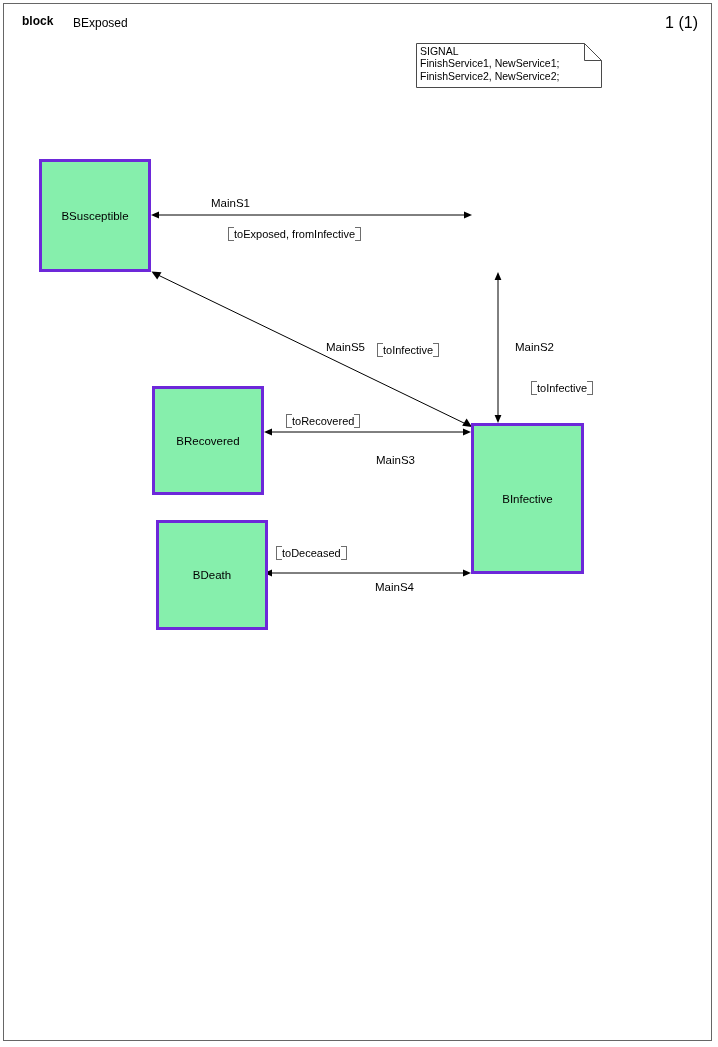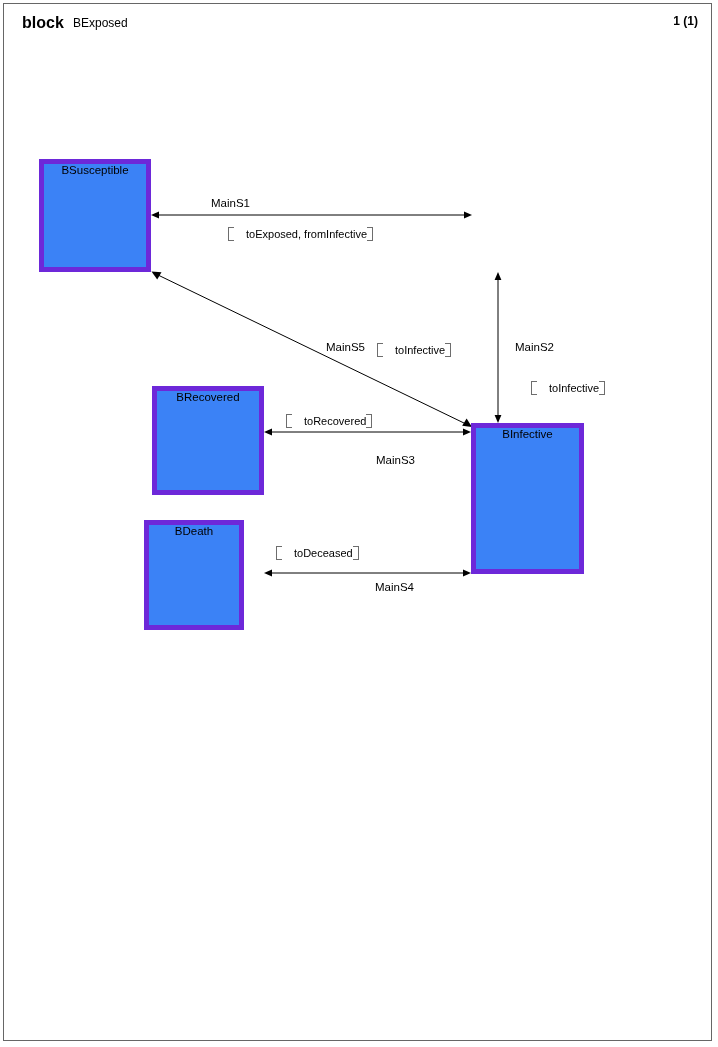--- a/index.html
+++ b/index.html
@@ -25,39 +25,38 @@
     width: 709px;
     height: 1038px;
     border: 1px solid #666666;
     box-sizing: border-box;
     pointer-events: none;
   }
   .hdr-kind {
     position: absolute;
     left: 22px;
     top: 14px;
-    font-size: 16px;
+    font-size: 12px;
     font-weight: bold;
     color: #000;
     letter-spacing: 0px;
   }
   .hdr-title {
     position: absolute;
     left: 73px;
     top: 16px;
     font-size: 12px;
     color: #000;
   }
   .hdr-page {
     position: absolute;
     right: 20px;
     top: 14px;
-    font-size: 12px;
-    color: #000;
-    font-weight: bold;
+    font-size: 16px;
+    color: #000;
   }
 
   
   #signal-note {
     position: absolute;
     left: 416px;
     top: 43px;
     width: 186px;
     height: 45px;
   }
@@ -73,24 +72,25 @@
     top: 2px;
     font-size: 10.5px;
     line-height: 12.4px;
     color: #000;
     white-space: pre;
   }
 
   
   .block-box {
     position: absolute;
-    border: 5px solid #6d28d9;
-    background: #3b82f6;
+    border: 3px solid #6d28d9;
+    background: #86efac;
     box-sizing: border-box;
     display: flex;
+    align-items: center;
     justify-content: center;
   }
   .block-box .block-label {
     font-size: 11.5px;
     color: #000;
     text-align: center;
   }
 
   
   .chan-name {
@@ -99,21 +99,21 @@
     color: #000;
     white-space: nowrap;
   }
 
   
   .siglist {
     position: absolute;
     font-size: 11px;
     color: #000;
     white-space: nowrap;
-    padding: 1px 5px 1px 17px;
+    padding: 1px 5px 1px 5px;
     background: #ffffff;
     border-left: 1px solid #6d6d6d;
     border-right: 1px solid #6d6d6d;
     box-sizing: border-box;
   }
   .siglist::before,
   .siglist::after {
     content: "";
     position: absolute;
     height: 1px;
@@ -144,20 +144,29 @@
 <body>
 
 <div id="page">
 
   <div id="page-frame"></div>
 
   <div class="hdr-kind">block</div>
   <div class="hdr-title">BExposed</div>
   <div class="hdr-page">1 (1)</div>
 
+  <div id="signal-note">
+    <svg class="note-body" viewBox="0 0 186 45" preserveAspectRatio="none">
+      <path d="M0.5,0.5 L168.5,0.5 L185.5,17.5 L185.5,44.5 L0.5,44.5 Z" fill="#ffffff" stroke="#4a4a4a" stroke-width="1"></path>
+      <path d="M168.5,0.5 L168.5,17.5 L185.5,17.5" fill="none" stroke="#4a4a4a" stroke-width="1"></path>
+    </svg>
+    <div class="note-text">SIGNAL
+FinishService1, NewService1;
+FinishService2, NewService2;</div>
+  </div>
 
   <svg class="lines" viewBox="0 0 718 1047">
     <defs>
       <marker id="ah" markerWidth="9" markerHeight="9" refX="8.4" refY="3.2" orient="auto" markerUnits="strokeWidth">
         <path d="M0,0 L8.4,3.2 L0,6.4 z" fill="#000000"></path>
       </marker>
     </defs>
 
     <g>
       <line x1="158" y1="215" x2="466" y2="215" stroke="#000" stroke-width="1" marker-start="url(#ahstart)"></line>
@@ -196,21 +205,21 @@
 
 
   <div class="block-box" style="left:152px; top:386px;  width:112px; height:109px;">
     <span class="block-label">BRecovered</span>
   </div>
 
   <div class="block-box" style="left:471px; top:423px;  width:113px; height:151px;">
     <span class="block-label">BInfective</span>
   </div>
 
-  <div class="block-box" style="left:144px; top:520px;  width:100px; height:110px;">
+  <div class="block-box" style="left:156px; top:520px;  width:112px; height:110px;">
     <span class="block-label">BDeath</span>
   </div>
 
   <div class="chan-name" style="left:211px; top:197px;">MainS1</div>
   <div class="chan-name" style="left:515px; top:341px;">MainS2</div>
   <div class="chan-name" style="left:376px; top:454px;">MainS3</div>
   <div class="chan-name" style="left:375px; top:581px;">MainS4</div>
   <div class="chan-name" style="left:326px; top:341px;">MainS5</div>
 
   <div class="siglist" style="left:228px; top:227px;">

